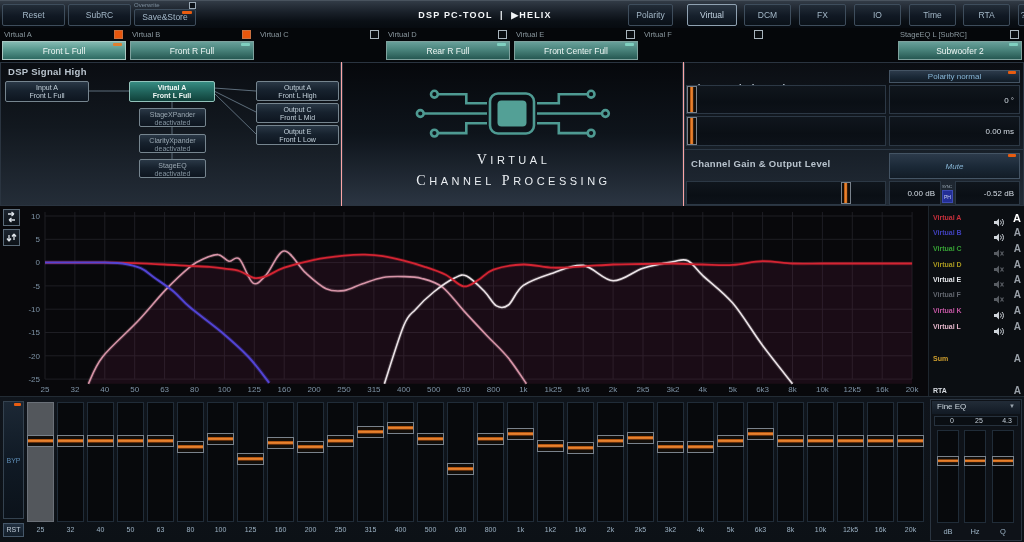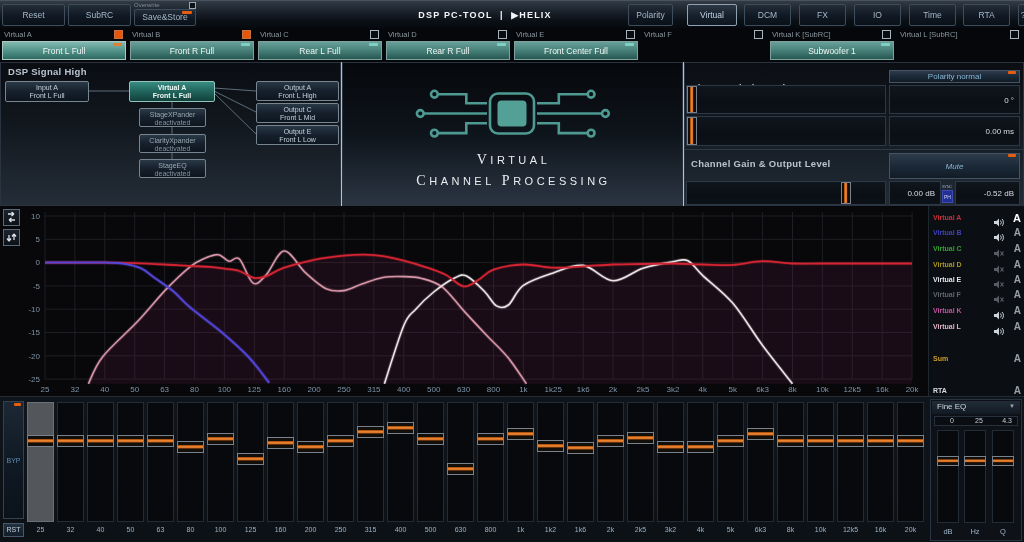--- a/index.html
+++ b/index.html
@@ -90,44 +90,39 @@
         <div class="tabbtn tabsel"><span class="tabdash" style="background:#e08030"></span>Front L Full</div>
       </div>
 <div class="tabcell" style="left:128px">
         <div class="tablab">Virtual B</div>
         <div class="cb on"></div>
         <div class="tabbtn"><span class="tabdash" style="background:#7fd0c0"></span>Front R Full</div>
       </div>
 <div class="tabcell" style="left:256px">
         <div class="tablab">Virtual C</div>
         <div class="cb"></div>
-        <div class="tabbtn"><span class="tabdash" style="background:#7fd0c0"></span>Rear L Full</div>
       </div>
 <div class="tabcell" style="left:384px">
         <div class="tablab">Virtual D</div>
         <div class="cb"></div>
         <div class="tabbtn"><span class="tabdash" style="background:#7fd0c0"></span>Rear R Full</div>
       </div>
 <div class="tabcell" style="left:512px">
         <div class="tablab">Virtual E</div>
         <div class="cb"></div>
         <div class="tabbtn"><span class="tabdash" style="background:#7fd0c0"></span>Front Center Full</div>
       </div>
 <div class="tabcell" style="left:640px">
         <div class="tablab">Virtual F</div>
         <div class="cb"></div>
       </div>
-<div class="tabcell" style="left:768px">
-        <div class="tablab">Virtual K [SubRC]</div>
+<div class="tabcell" style="left:896px">
+        <div class="tablab">StageEQ L [SubRC]</div>
         <div class="cb"></div>
-        <div class="tabbtn"><span class="tabdash" style="background:#7fd0c0"></span>Subwoofer 1</div>
-      </div>
-<div class="tabcell" style="left:896px">
-        <div class="tablab">Virtual L [SubRC]</div>
-        <div class="cb"></div>
+        <div class="tabbtn"><span class="tabdash" style="background:#7fd0c0"></span>Subwoofer 2</div>
       </div>
 </div>
 
 <div id="main">
   <div class="panel" id="pleft">
     <div class="ptitle">DSP Signal High</div>
     <svg style="position:absolute;left:0;top:0" width="341" height="144" viewBox="0 0 341 144">
       <line x1="86" y1="28" x2="128" y2="28" stroke="#5d6d7b" stroke-width="1"></line>
       <line x1="213" y1="25" x2="255" y2="28" stroke="#5d6d7b" stroke-width="1"></line>
       <line x1="213" y1="28" x2="255" y2="49" stroke="#5d6d7b" stroke-width="1"></line>

